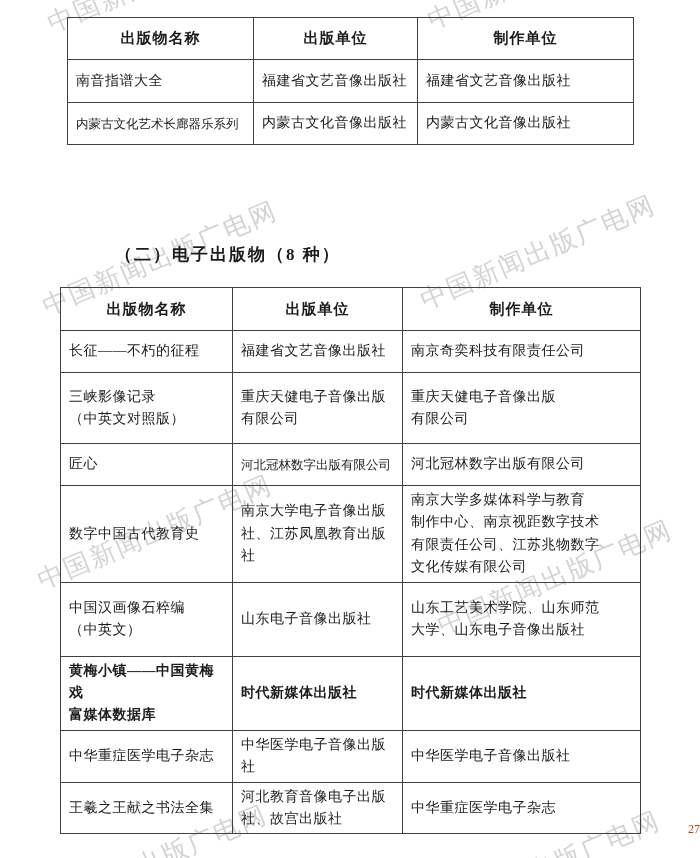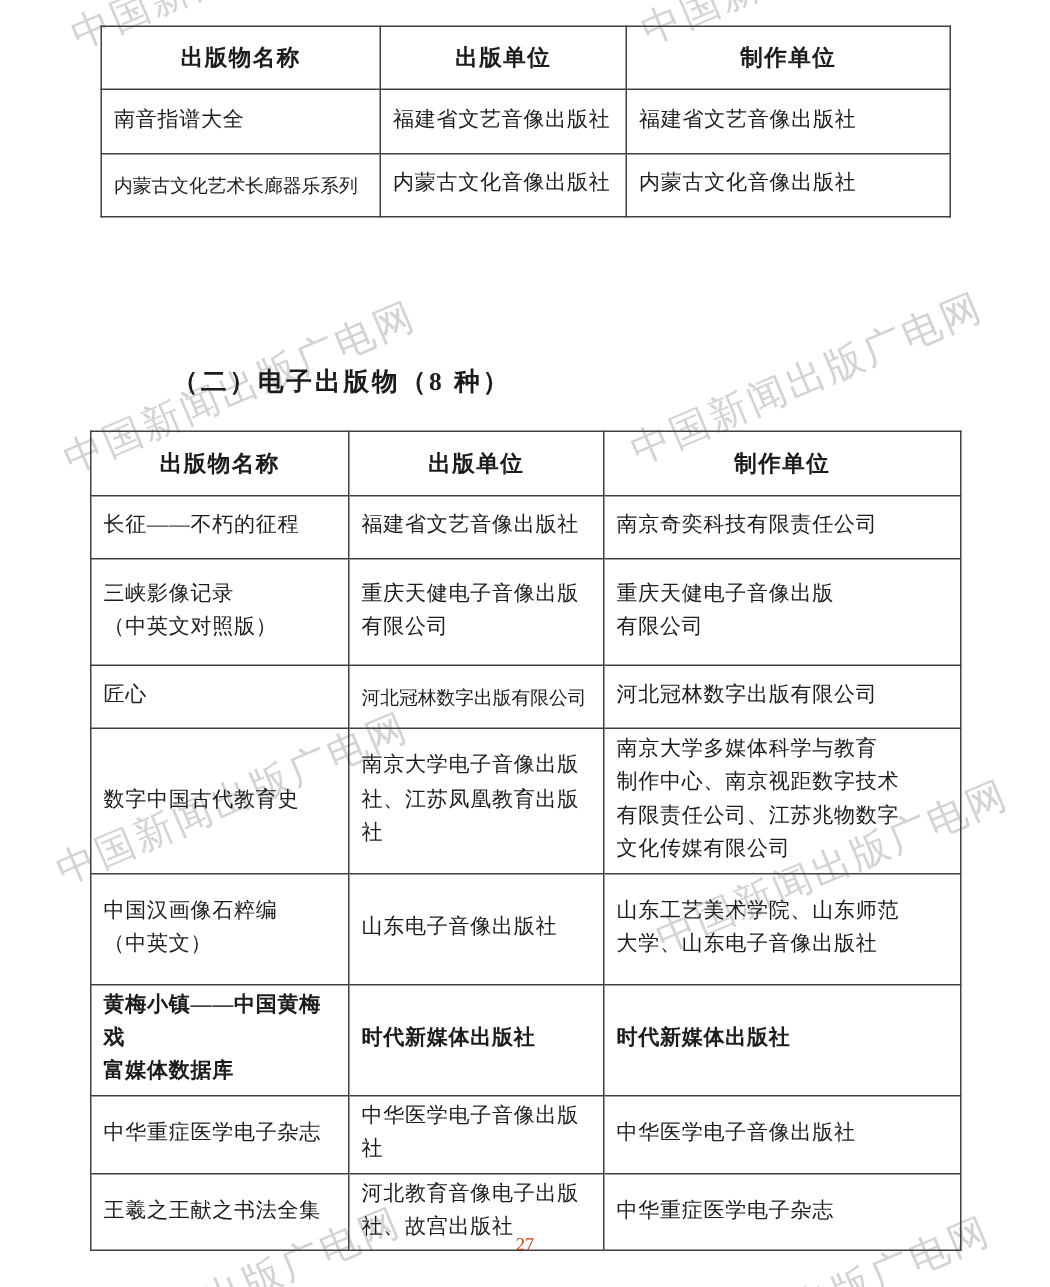--- a/index.html
+++ b/index.html
@@ -69,21 +69,21 @@
     letter-spacing: 2px;
     white-space: nowrap;
   }
 
   .page-number {
     position: absolute;
     z-index: 1;
     left: 0;
     top: 822px;
     width: 700px;
-    text-align: center;
+    text-align: right;
     font-size: 12px;
     color: #c2410c;
   }
 </style>
 </head>
 <body>
 
 <div class="page">
 
   <div class="watermark-layer">

